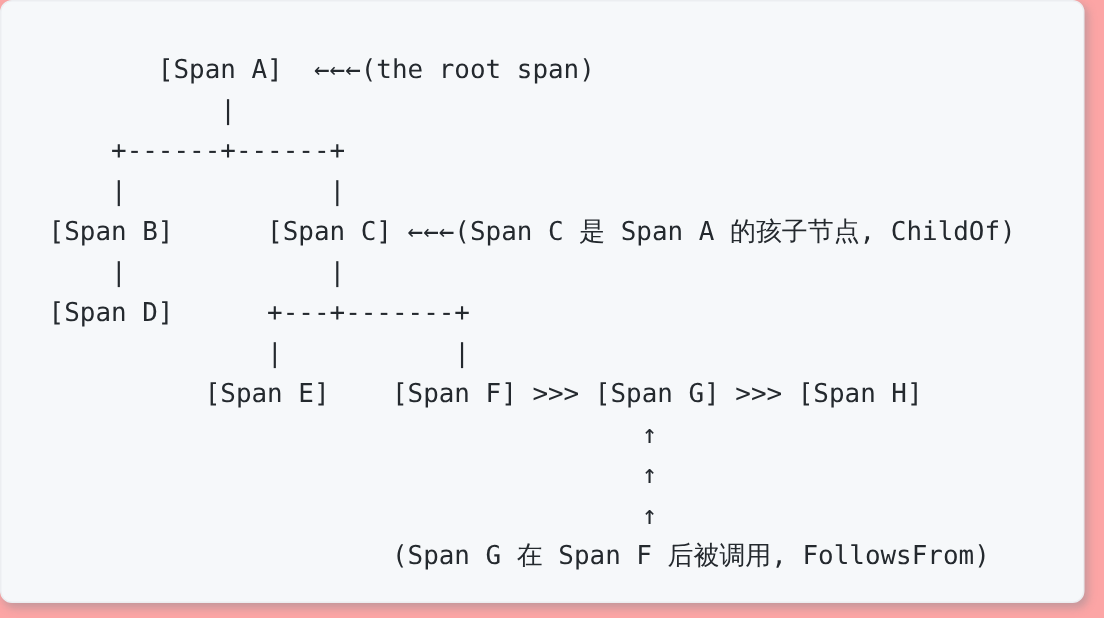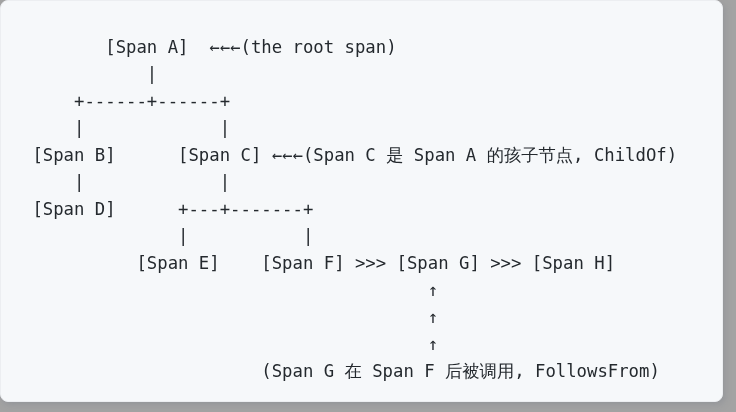--- a/index.html
+++ b/index.html
@@ -8,21 +8,21 @@
     width: 736px;
     height: 412px;
     background: #ffffff;
     overflow: hidden;
     font-family: "DejaVu Sans Mono", "Liberation Mono", monospace;
   }
   .page {
     position: relative;
     width: 736px;
     height: 412px;
-    background: #a3a3a3;
+    background: #fca5a5;
   }
   .code-panel {
     position: absolute;
     left: 0;
     top: 0;
     width: 723px;
     height: 402px;
     background: #f6f8fa;
     border: 1px solid #eceef1;
     border-radius: 8px;

